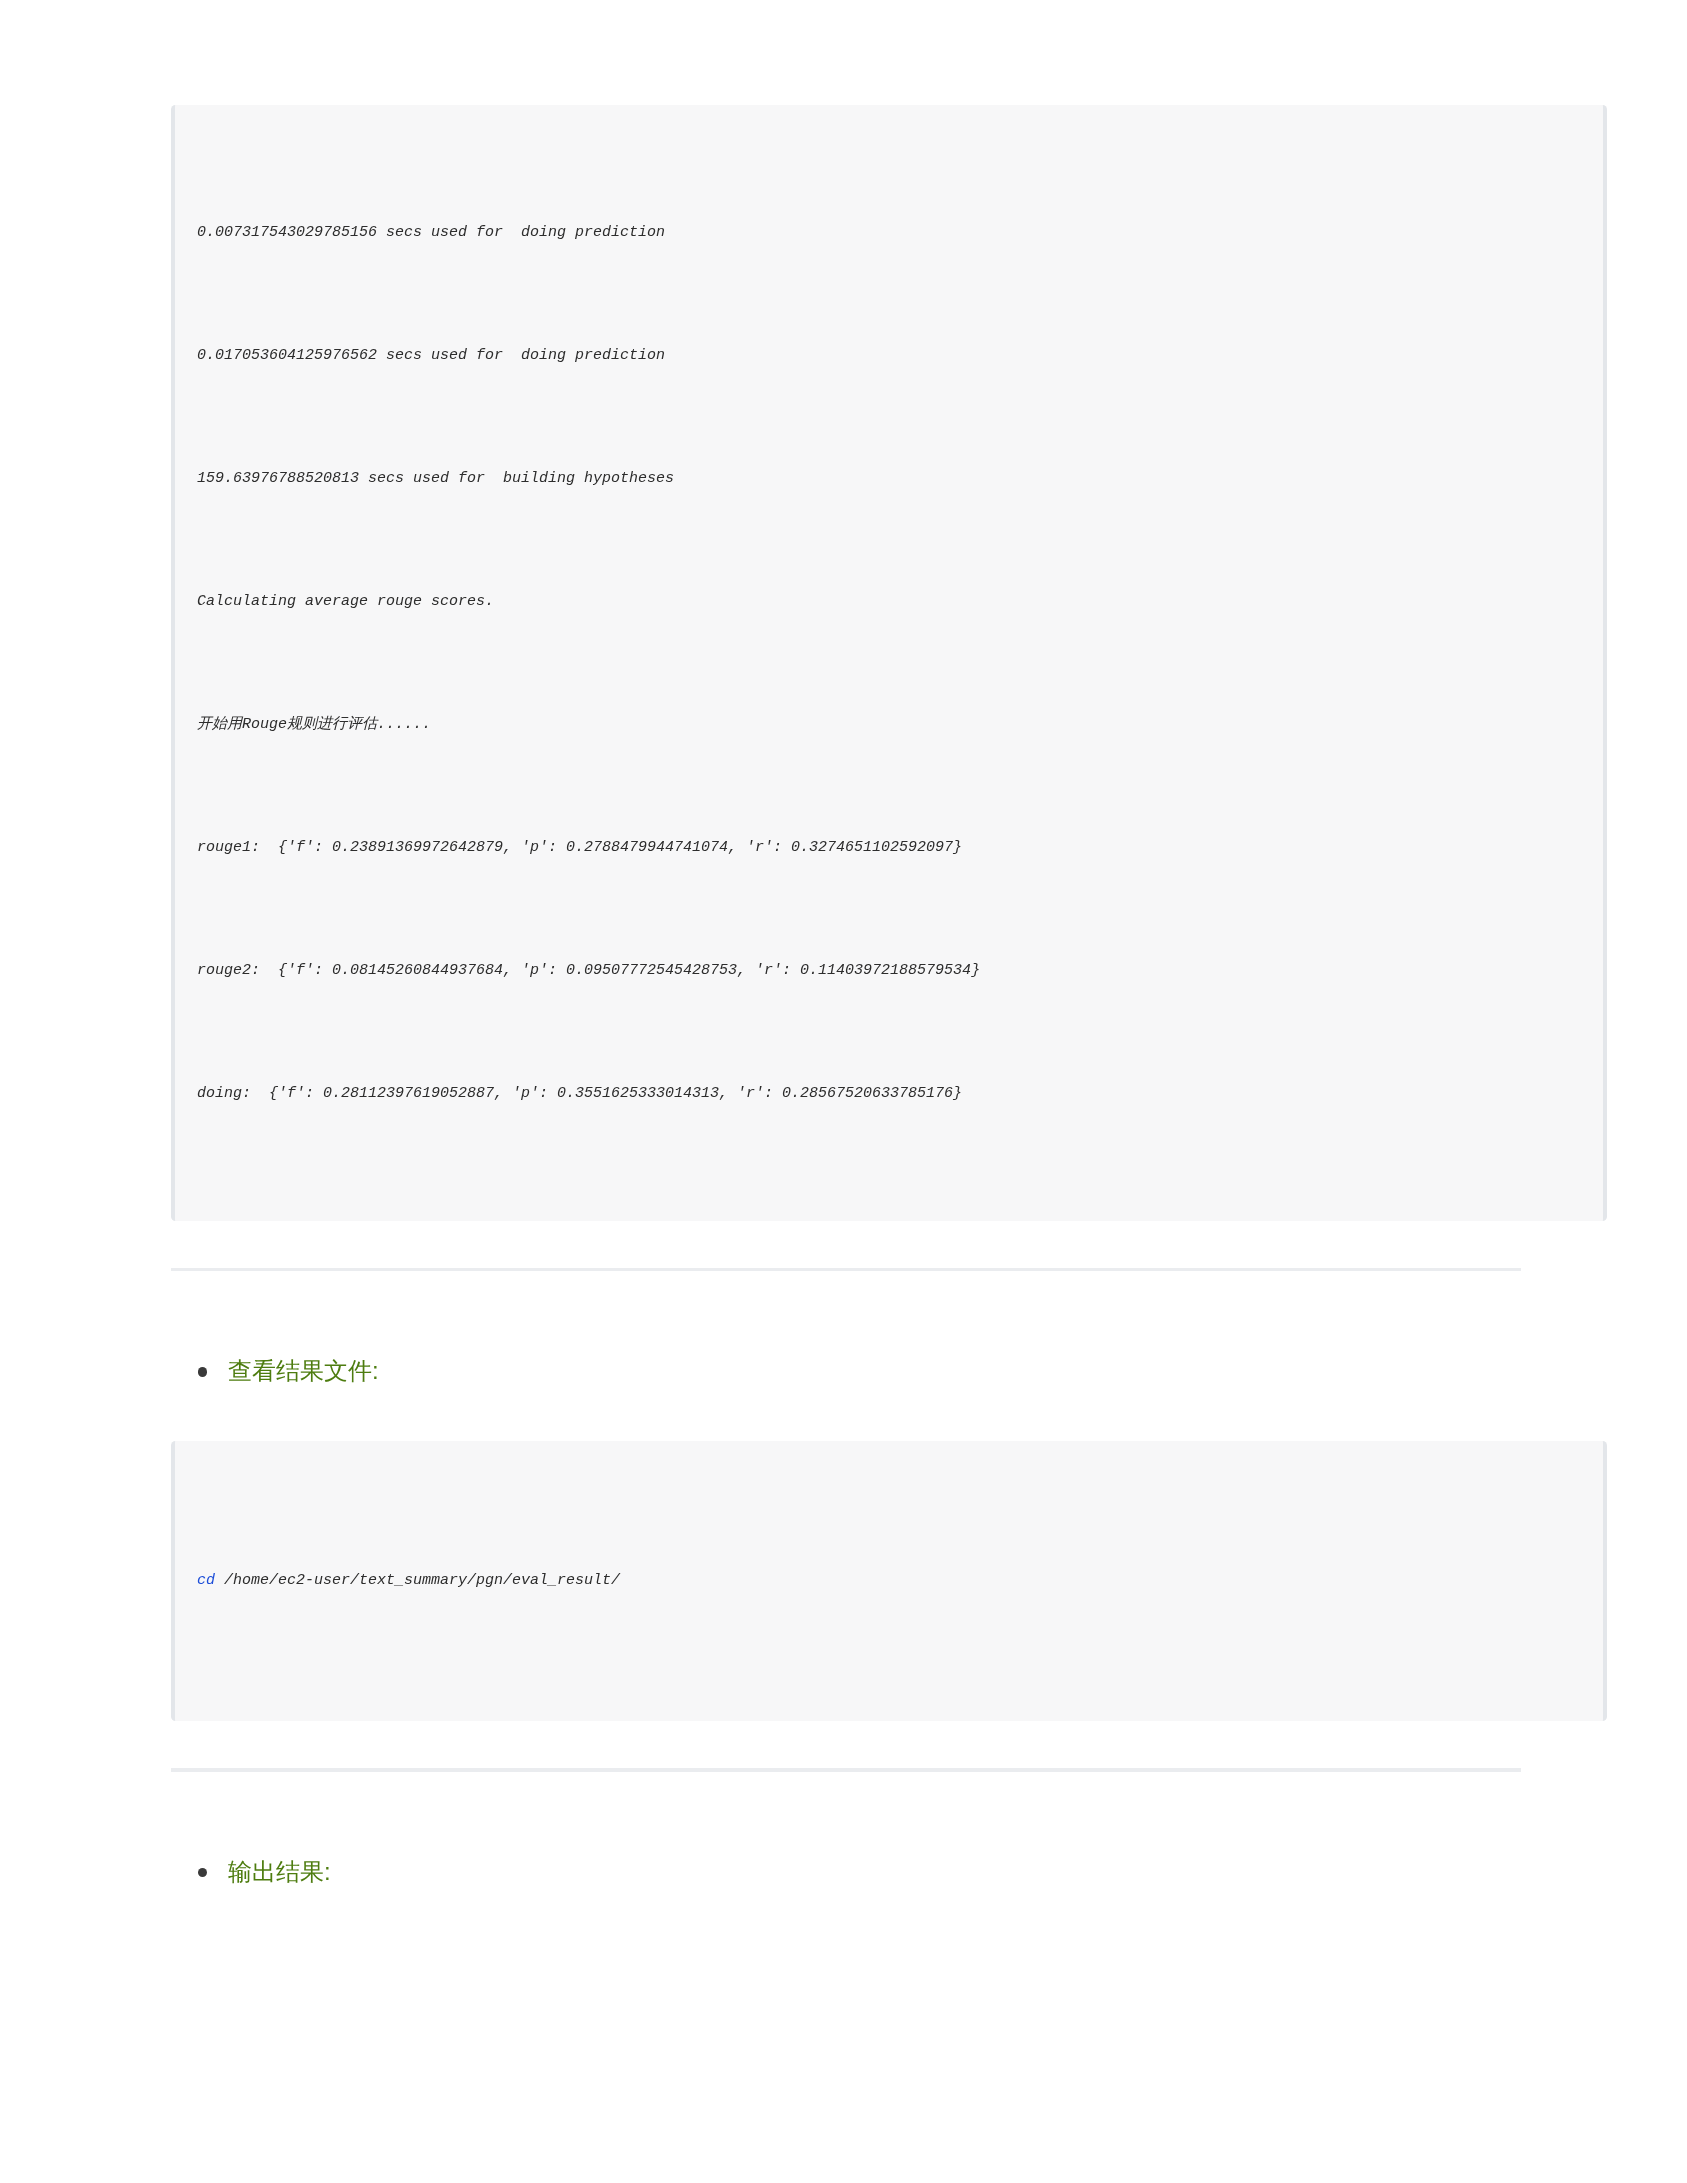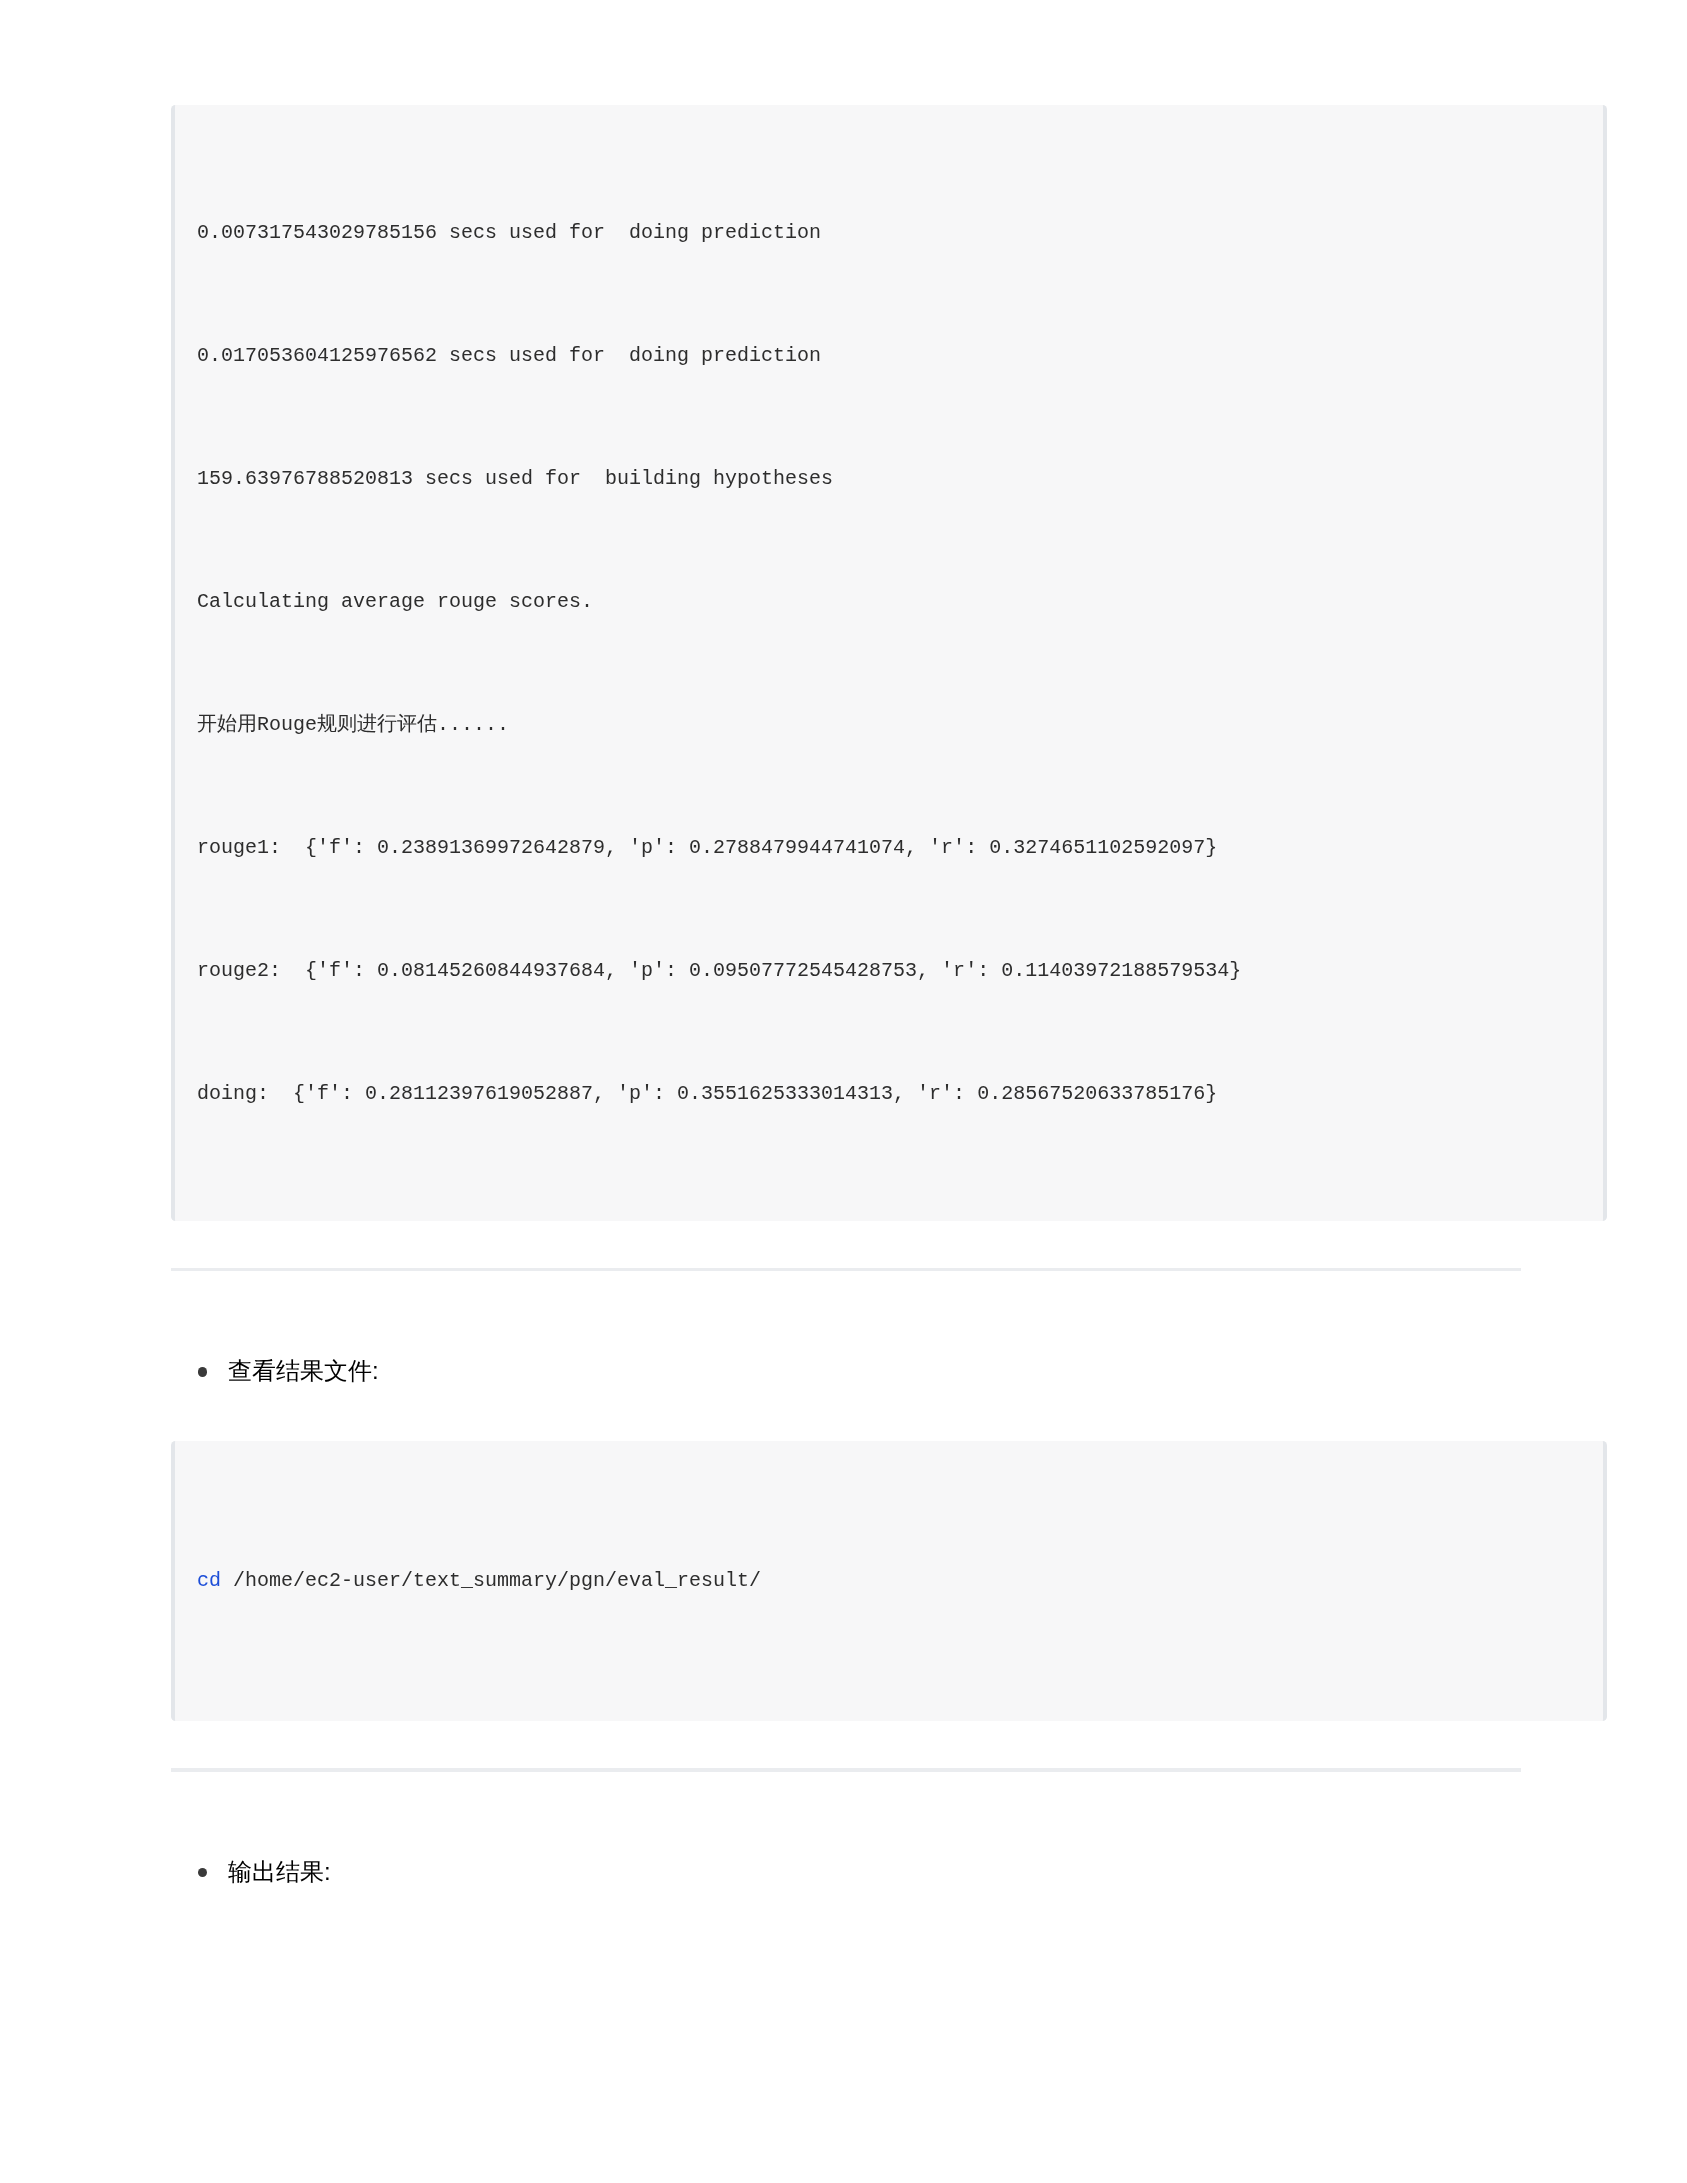--- a/index.html
+++ b/index.html
@@ -32,26 +32,27 @@
   
   .codeblock {
     background: #f7f7f8;
     border-left: 4.4px solid #e3e6ea;
     border-right: 4.4px solid #e3e6ea;
     border-radius: 4.4px;
     box-sizing: border-box;
     width: 1436px;
     padding: 25px 26.5px 25px 22px;
     font-family: "Liberation Mono", "DejaVu Sans Mono", monospace;
-    font-size: 20px;
+    font-size: 15px;
     line-height: 41px;
     color: #2d2d2d;
     white-space: pre-wrap;
     word-break: break-word;
     letter-spacing: 0px;
+    font-style: italic;
   }
   .codeblock .line {
     display: block;
     min-height: 41px;
   }
   .codeblock.spaced .line {
     min-height: 66px;
     line-height: 66px;
   }
   .kw {
@@ -66,21 +67,21 @@
     border: 0;
     margin: 0;
   }
 
   
   .bullet-item {
     position: relative;
     padding-left: 57px;
     font-size: 24px;
     line-height: 34px;
-    color: #000000;
+    color: #4d7c0f;
     font-family: "Liberation Sans", "DejaVu Sans", sans-serif;
   }
   .bullet-item .dot {
     position: absolute;
     left: 26.5px;
     top: 13.2px;
     width: 9.4px;
     height: 9.4px;
     background: #3a3a3a;
     border-radius: 50%;

